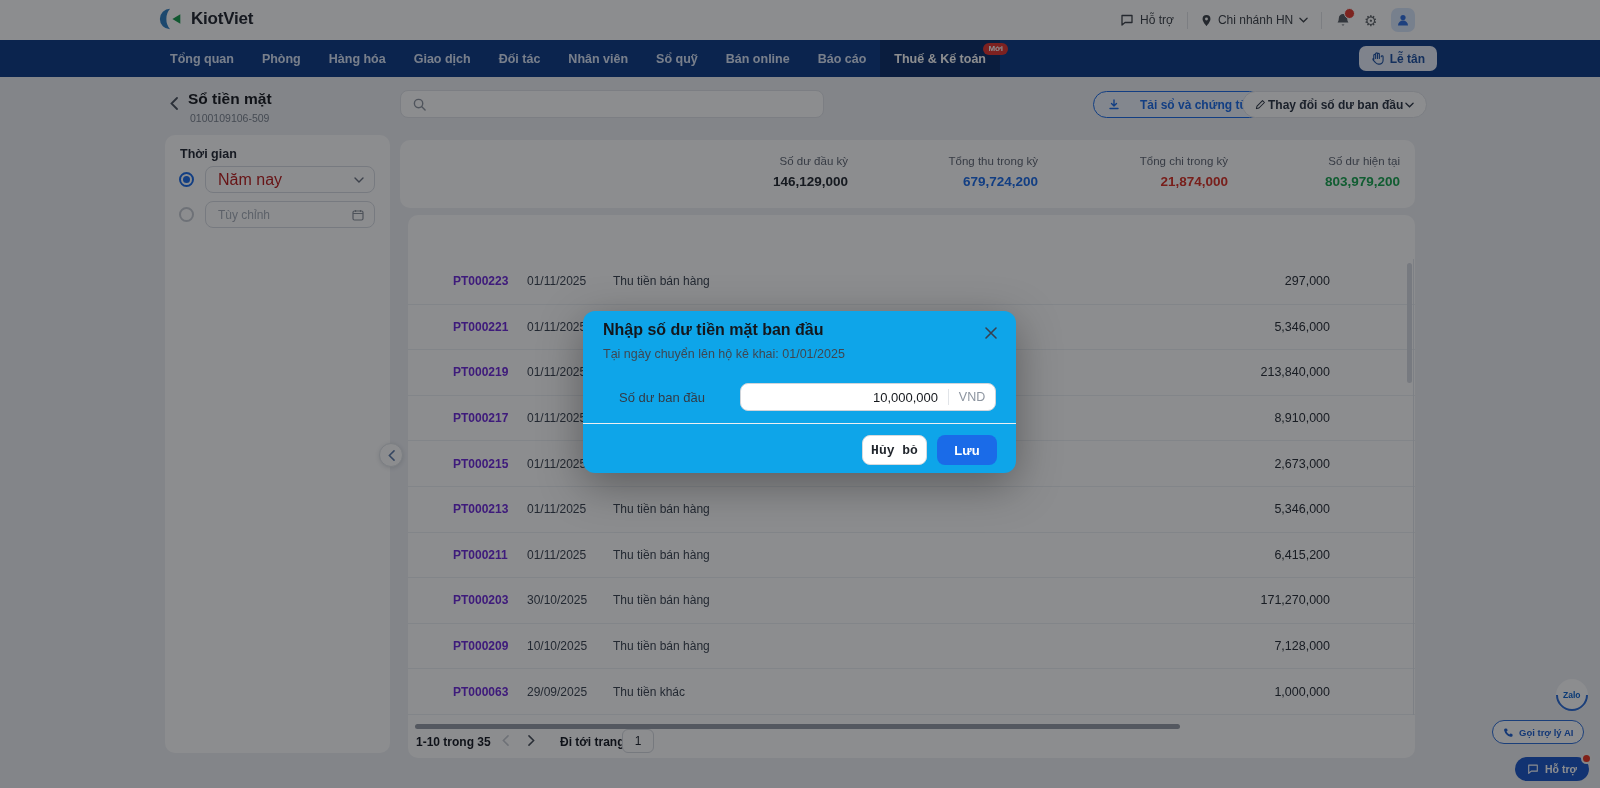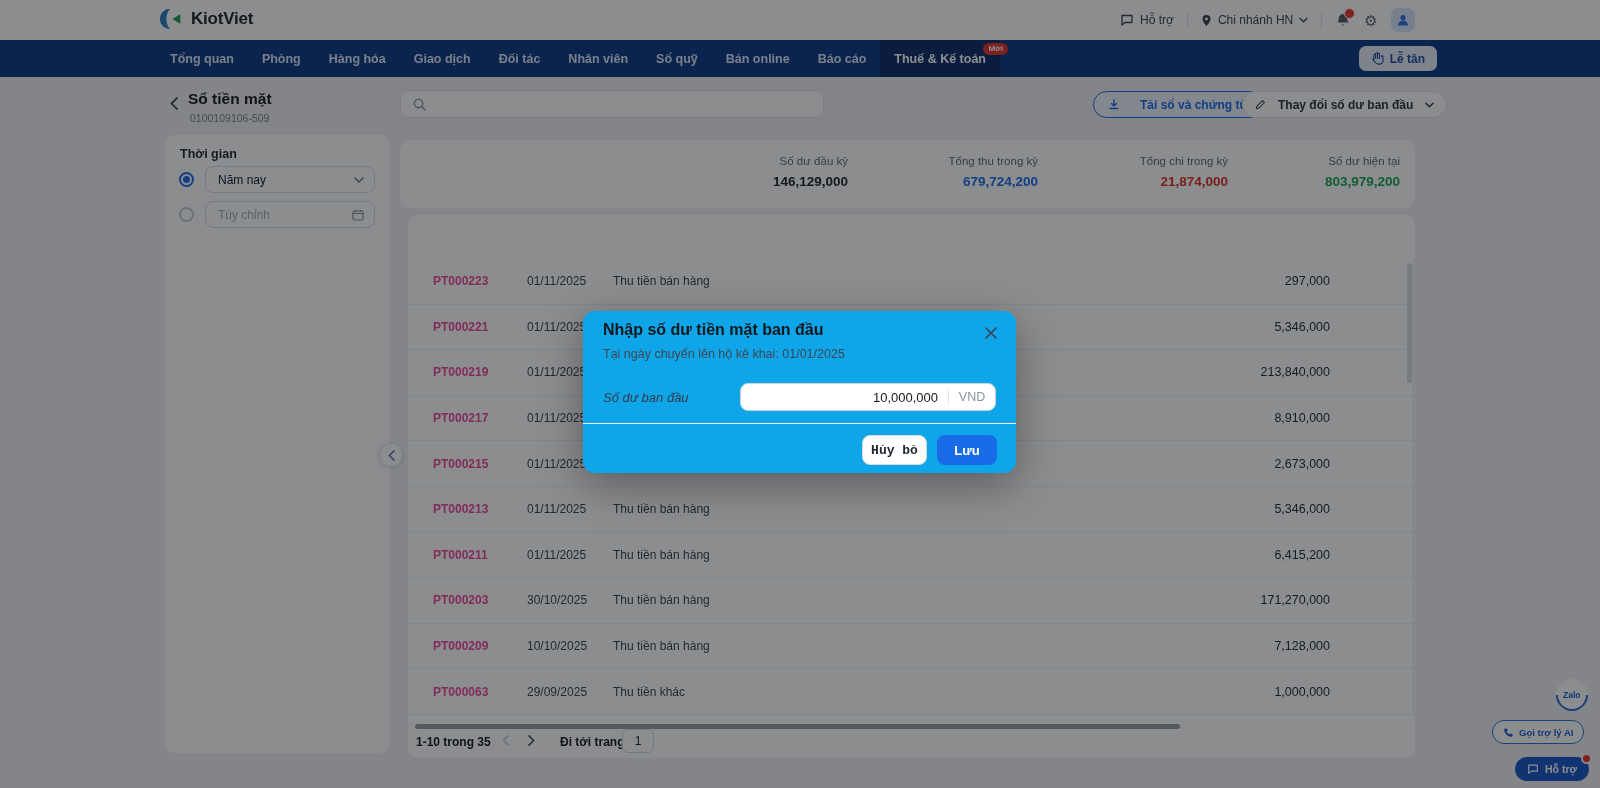--- a/index.html
+++ b/index.html
@@ -37,31 +37,31 @@
   .page-sub { position:absolute; left:190px; top:112px; font-size:10.5px; color:#7a828e; }
 
   
   .sidebar-card { position:absolute; left:165px; top:135px; width:225px; height:618px; background:#fff; border-radius:10px; }
   .filter-heading { position:absolute; left:15px; top:12px; font-size:12.5px; font-weight:bold; color:#1f2430; }
   .radio { position:absolute; width:15px; height:15px; border-radius:50%; background:#fff; }
   .radio.sel { left:14px; top:37px; border:2px solid #1a6be8; }
   .radio.sel::after { content:""; position:absolute; left:2px; top:2px; width:7px; height:7px; border-radius:50%; background:#1a6be8; }
   .radio.unsel { left:14px; top:72px; border:2px solid #c6cbd2; }
   .sb-select { position:absolute; left:40px; top:31px; width:170px; height:27px; border:1px solid #d8dce2; border-radius:8px; background:#fff; display:flex; align-items:center; padding:0 10px 0 12px; cursor:pointer; }
-  .sb-select .lbl { flex:1; font-size:12px; color:#0f172a; }
+  .sb-select .lbl { flex:1; font-size:16px; color:#b91c1c; }
   .sb-date { position:absolute; left:40px; top:66px; width:170px; height:27px; border:1px solid #d8dce2; border-radius:8px; background:#fff; display:flex; align-items:center; padding:0 10px 0 12px; }
   .sb-date input { flex:1; border:none; outline:none; font-size:12px; color:#2b3340; font-family:inherit; width:100px; background:transparent; }
   .sb-date input::placeholder { color:#a6adb8; }
 
   
   .search-box { position:absolute; left:400px; top:90px; width:424px; height:28px; background:#fff; border:1px solid #e0e3e8; border-radius:8px; display:flex; align-items:center; gap:9px; padding:0 12px; color:#8d949f; }
   .search-box input { flex:1; border:none; outline:none; font-size:12px; font-family:inherit; background:transparent; color:#2a3140; }
   .search-box input::placeholder { color:#9aa1ab; }
   .btn-download { position:absolute; left:1093px; top:91px; height:27px; padding:0 14px; border:1.5px solid #1a6be8; border-radius:14px; background:#eef4fe; color:#1a6be8; font-size:12px; font-weight:bold; display:flex; align-items:center; gap:20px; cursor:pointer; }
-  .btn-change { position:absolute; left:1242px; top:91px; height:27px; padding:0 12px; border:1px solid #e0e3e8; border-radius:14px; background:#ffffff; color:#2a3342; font-size:12px; font-weight:bold; display:flex; align-items:center; gap:12px; cursor:pointer; }
+  .btn-change { position:absolute; left:1242px; top:91px; height:27px; padding:0 12px; border:1px solid #e0e3e8; border-radius:14px; background:#ffffff; color:#2a3342; font-size:12px; font-weight:bold; display:flex; align-items:center; gap:2px; cursor:pointer; }
 
   
   .summary-card { position:absolute; left:400px; top:140px; width:1015px; height:68px; background:#fff; border-radius:10px; }
   .sum-col { position:absolute; top:15px; width:230px; text-align:right; }
   .sum-col:nth-child(1){ right:567px; } .sum-col:nth-child(2){ right:377px; }
   .sum-col:nth-child(3){ right:187px; } .sum-col:nth-child(4){ right:15px; }
   .sum-label { font-size:11.5px; color:#5f6673; }
   .sum-value { margin-top:7px; font-size:13.5px; font-weight:bold; color:#21262e; }
 
   
@@ -69,21 +69,21 @@
   .thead { position:absolute; left:0; top:3px; width:1007px; height:41px; background:#e9eef7; overflow:hidden; }
   .th { position:absolute; font-size:11.5px; font-weight:bold; color:#242a33; white-space:nowrap; }
   .th .inf { font-weight:normal; color:#8b93a0; font-size:10px; }
   .th-groupdoc { left:25px; top:7px; width:165px; text-align:center; }
   .th-groupline { position:absolute; left:25px; top:24px; width:165px; height:1px; background:#ccd6ea; }
   .th-id { left:30px; top:26px; } .th-date { left:119px; top:26px; }
   .th-desc { left:205px; top:16px; }
   .th-thu { right:85px; top:26px; } .th-groupamt { left:972px; top:7px; }
   .tbody { position:absolute; left:0; top:44px; width:1007px; }
   .trow { display:grid; grid-template-columns:94px 86px 1fr 205px 85px; align-items:center; height:45.6px; padding-left:25px; border-bottom:1px solid #edf0f4; cursor:pointer; }
-  .trow .cid { font-weight:bold; color:#ec4899; font-size:12px; }
+  .trow .cid { font-weight:bold; color:#6d28d9; font-size:12px;margin-left:20px; }
   .trow .cdate, .trow .cdesc { color:#3a4350; font-size:12px; }
   .trow .camt { text-align:right; color:#262c35; font-size:12.5px; }
   .vtrack { position:absolute; left:1005px; top:44px; width:1px; height:456px; background:#e3e7ed; }
   .vthumb { position:absolute; left:999px; top:48px; width:5px; height:120px; border-radius:3px; background:#d7dbe2; }
   .hthumb { position:absolute; left:7px; top:509px; width:765px; height:5px; border-radius:3px; background:#969ca6; }
   .pg-range { position:absolute; left:8px; top:520px; font-size:12px; font-weight:bold; color:#141820; }
   .pg-prev { position:absolute; left:94px; top:520px; color:#c6cad1; cursor:default; }
   .pg-next { position:absolute; left:120px; top:520px; color:#454c57; cursor:pointer; }
   .pg-goto { position:absolute; left:152px; top:520px; font-size:12px; font-weight:bold; color:#141820; }
   .pg-input { position:absolute; left:214px; top:514px; width:32px; height:24px; border:1px solid #d5d9df; border-radius:6px; text-align:center; font-size:12px; font-family:inherit; color:#1c212a; outline:none; background:#fff; }
@@ -96,21 +96,21 @@
   .ai-pill { position:absolute; left:1492px; top:720px; height:24px; padding:0 10px; background:#fff; border:1.5px solid #2b6cd8; border-radius:13px; color:#1d5fd0; font-size:9.5px; font-weight:bold; display:flex; align-items:center; gap:5px; z-index:30; cursor:pointer; }
   .support-pill { position:absolute; left:1515px; top:757px; height:24px; padding:0 12px; background:#1a55c8; border-radius:13px; color:#fff; font-size:10.5px; font-weight:bold; display:flex; align-items:center; gap:6px; z-index:30; cursor:pointer; }
   .support-dot { position:absolute; right:-3px; top:-4px; width:11px; height:11px; border-radius:50%; background:#e8321f; border:2px solid #f2f2f2; }
 
   
   .overlay { position:absolute; inset:0; background:rgba(10,12,16,.47); z-index:40; }
   .modal { position:absolute; left:583px; top:311px; width:433px; height:162px; background:#0ea5e9; border-radius:12px; box-shadow:0 12px 44px rgba(0,0,0,.35); z-index:50; }
   .modal-title { position:absolute; left:20px; top:10px; font-size:16px; font-weight:bold; color:#14171c; }
   .modal-close { position:absolute; right:18px; top:15px; color:#374151; cursor:pointer; }
   .modal-sub { position:absolute; left:20px; top:36px; font-size:12.5px; color:#3f4752; }
-  .modal-label { position:absolute; left:20px; top:79px; font-size:13px; color:#333b46;font-style:italic; }
+  .modal-label { position:absolute; left:36px; top:79px; font-size:13px; color:#333b46; }
   .modal-input { position:absolute; left:157px; top:72px; width:256px; height:28px; border:1px solid #cfd4da; border-radius:8px; display:flex; align-items:center; background:#fff; }
   .modal-input input { flex:1; border:none; outline:none; text-align:right; font-size:13px; font-family:inherit; color:#15181d; padding-right:10px; background:transparent; min-width:0; }
   .modal-input .seg { width:1px; height:16px; background:#e1e4e8; }
   .modal-input .suffix { width:46px; text-align:center; font-size:12.5px; color:#8d95a0; }
   .modal-divider { position:absolute; left:0; top:112px; width:433px; height:1px; background:#eceff2; }
   .btn-cancel { position:absolute; left:279px; top:124px; width:65px; height:30px; border:1px solid #d6dade; border-radius:8px; background:#fff; font-size:13px; font-weight:bold; color:#1f242b; font-family:Liberation Mono, monospace; cursor:pointer; }
   .btn-save { position:absolute; left:354px; top:124px; width:60px; height:30px; border:none; border-radius:8px; background:#1a6be8; font-size:13px; font-weight:bold; color:#fff; font-family:inherit; cursor:pointer; }
 </style>
 </head>
 <body>

